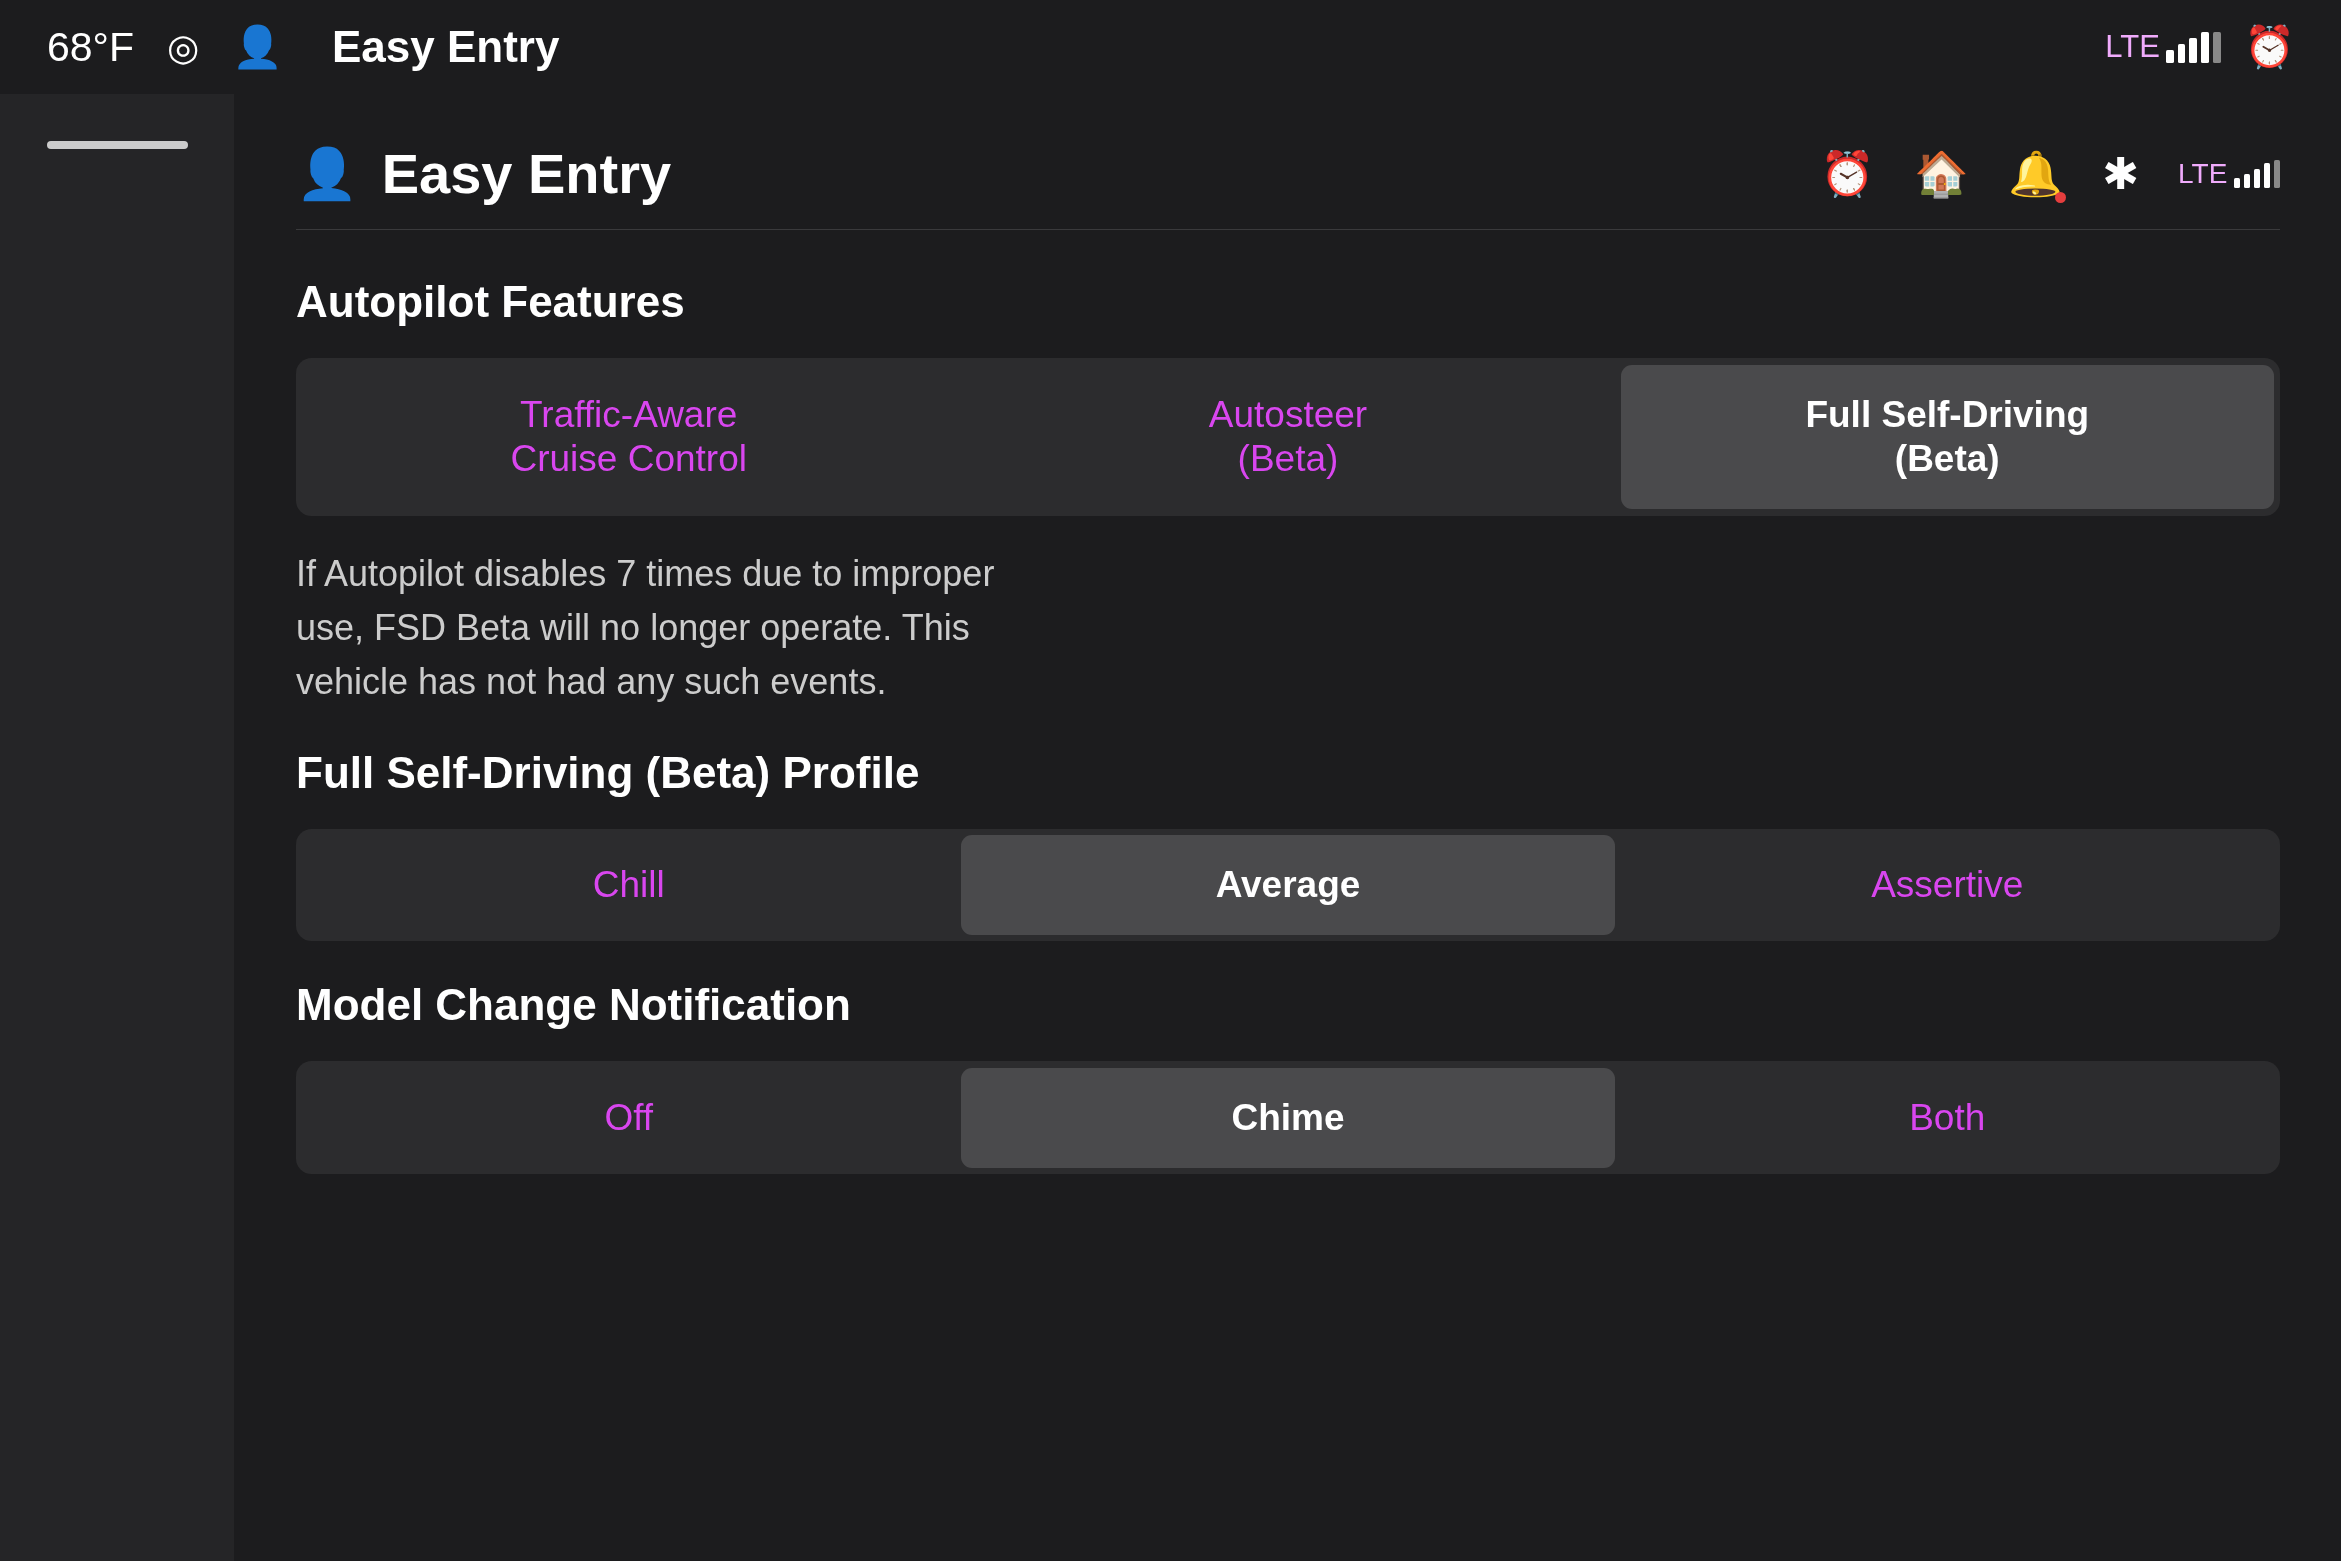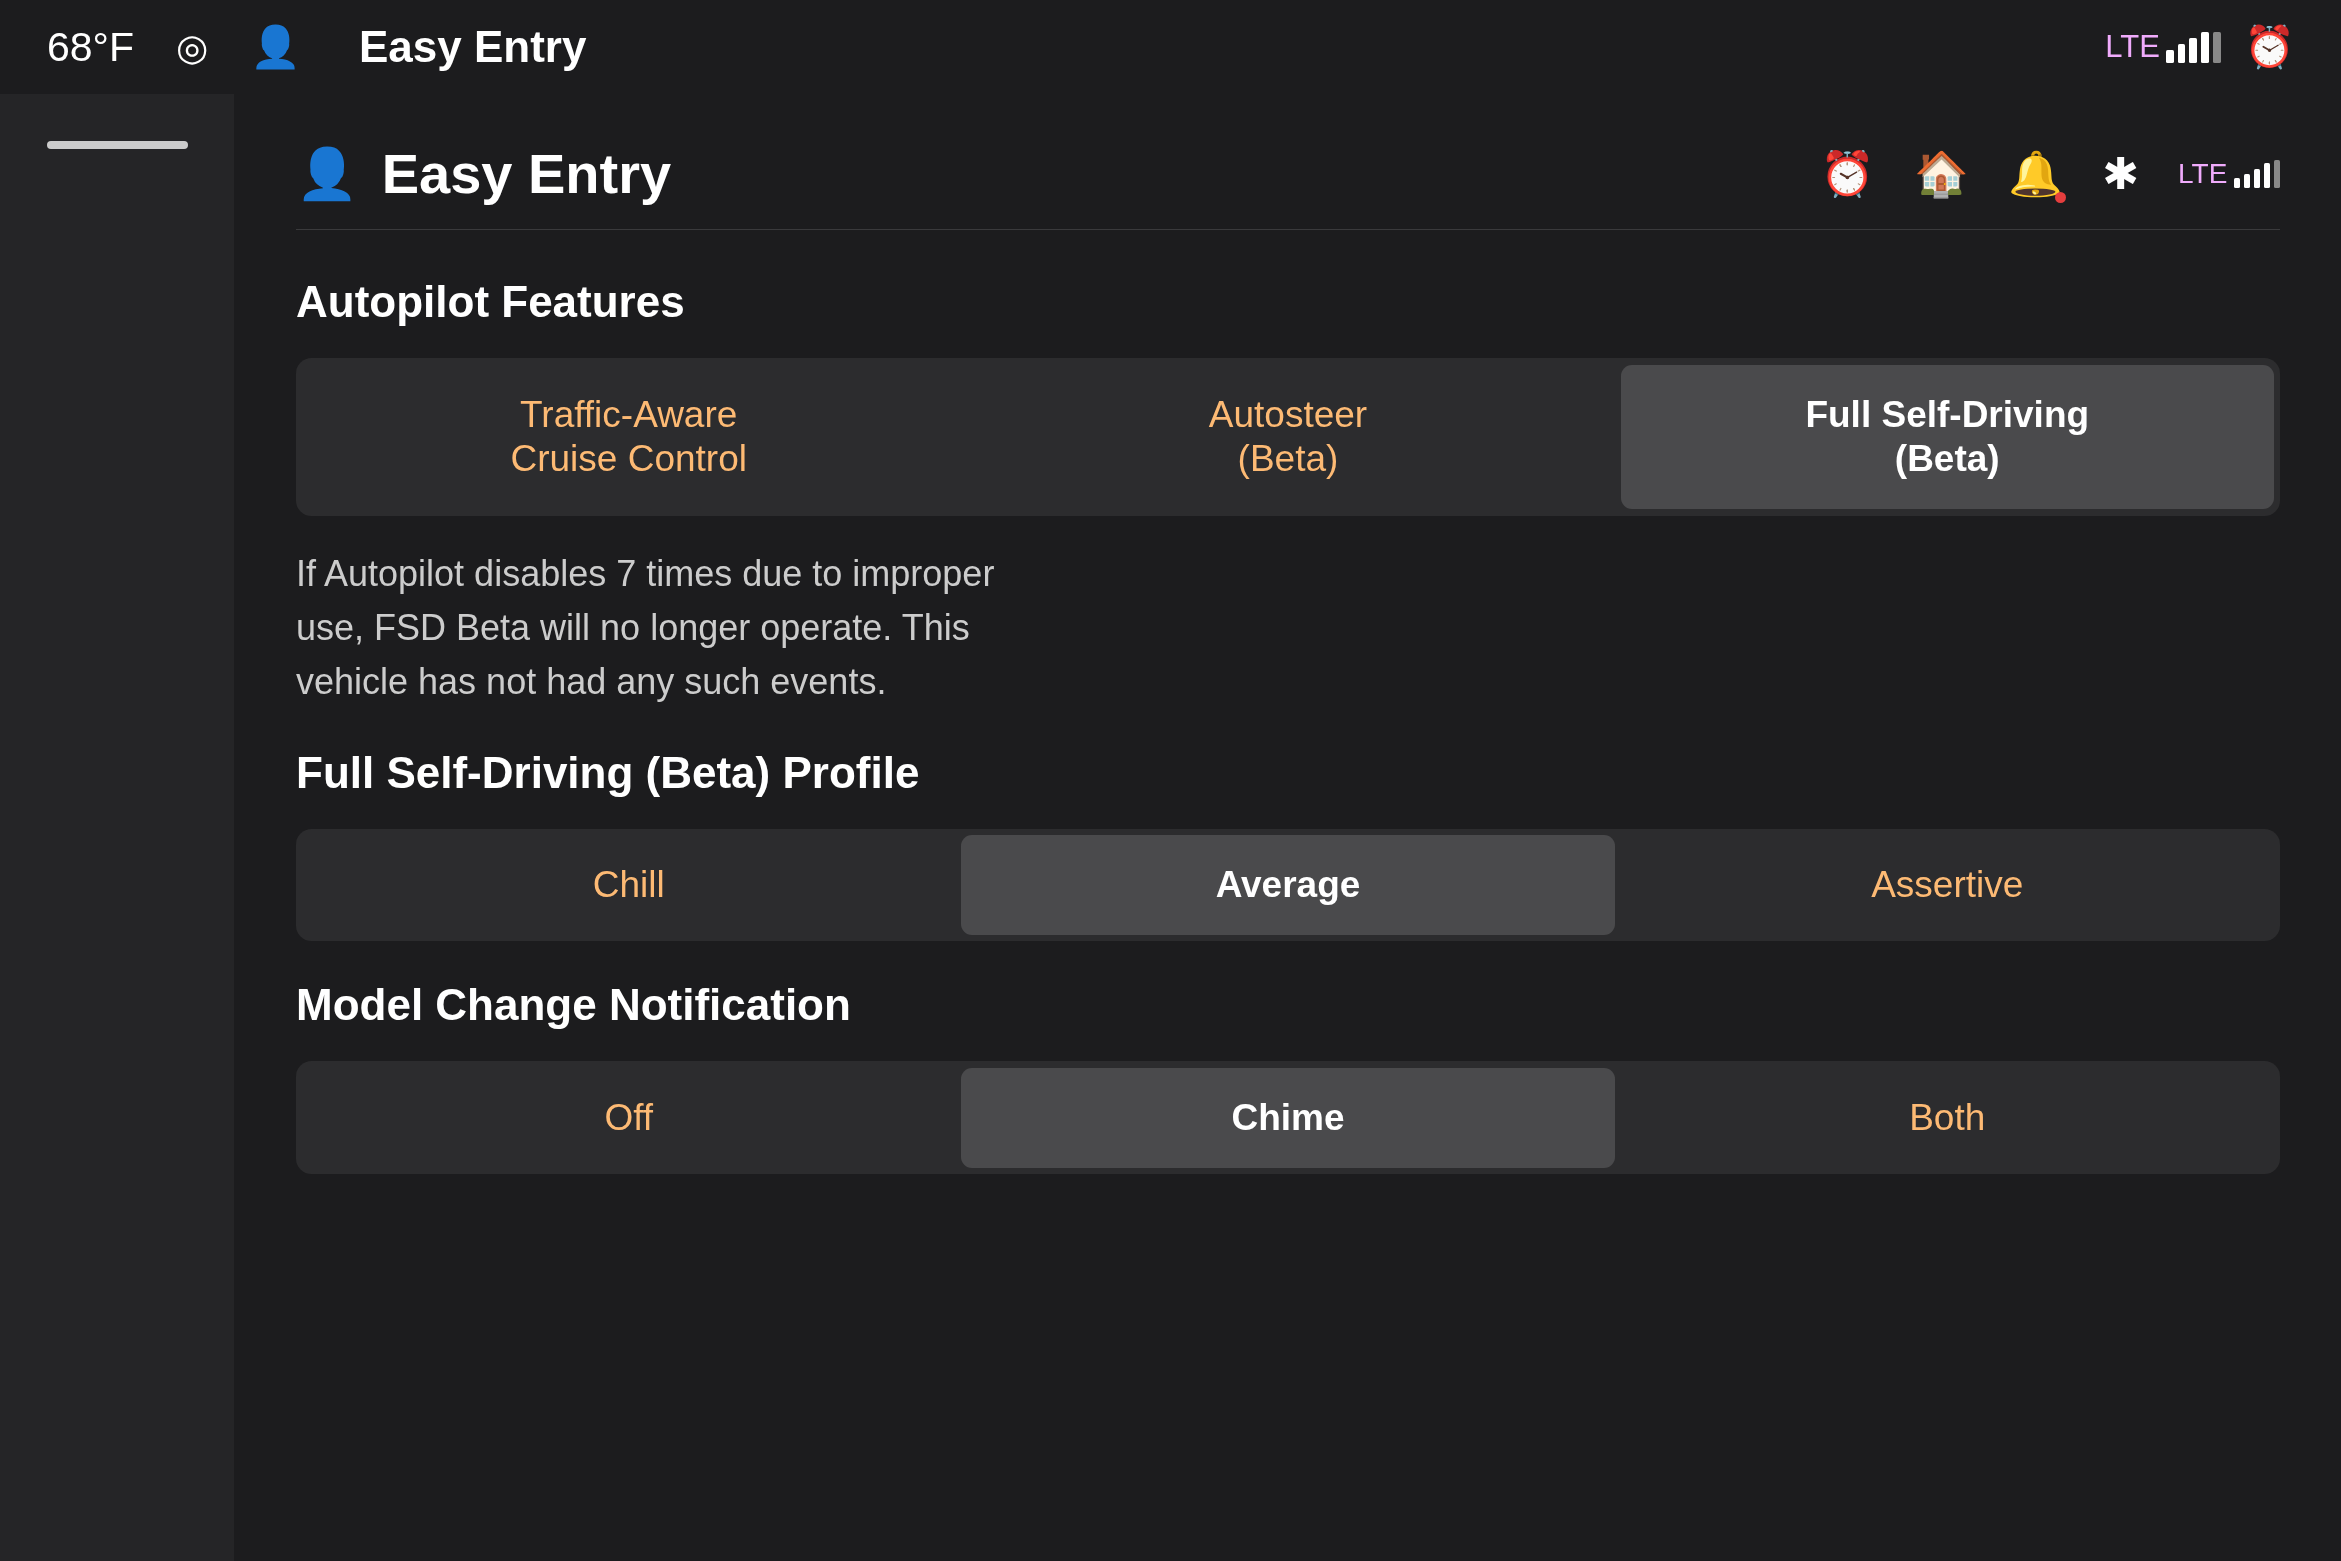--- a/index.html
+++ b/index.html
@@ -30,21 +30,21 @@
       background: #1c1c1e;
       display: flex;
       align-items: center;
       padding: 0 47px;
       z-index: 10;
     }
 
     .status-left {
       display: flex;
       align-items: center;
-      gap: 42px;
+      gap: 33px;
       flex: 1;
     }
 
     .status-temp {
       color: #ffffff;
       font-size: 41px;
       font-weight: 400;
     }
 
     .status-icon {
@@ -177,21 +177,21 @@
       margin-bottom: 31px;
       gap: 6.2px;
     }
 
     .tab-item {
       flex: 1;
       padding: 28px 23.4px;
       border-radius: 11px;
       text-align: center;
       cursor: pointer;
-      color: #fdba74;
+      color: #d946ef;
       font-size: 37px;
       font-weight: 500;
       line-height: 1.2;
     }
 
     .tab-item.active {
       background: #4a4a4c;
       color: #ffffff;
       font-weight: 700;
     }

